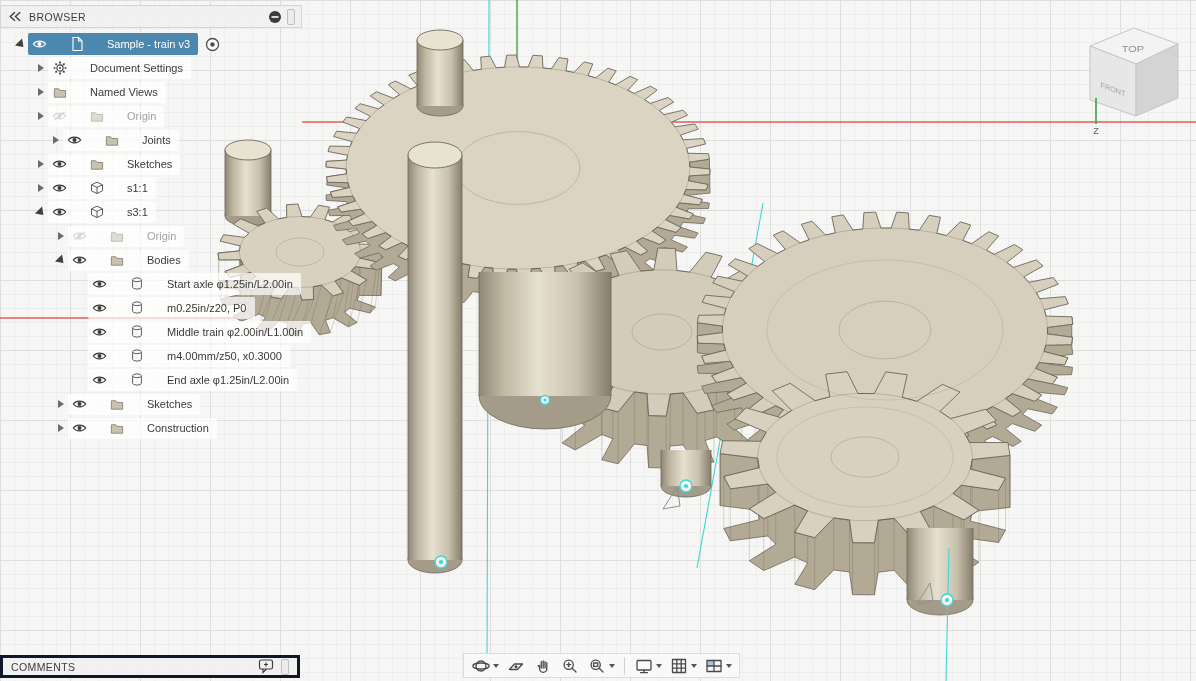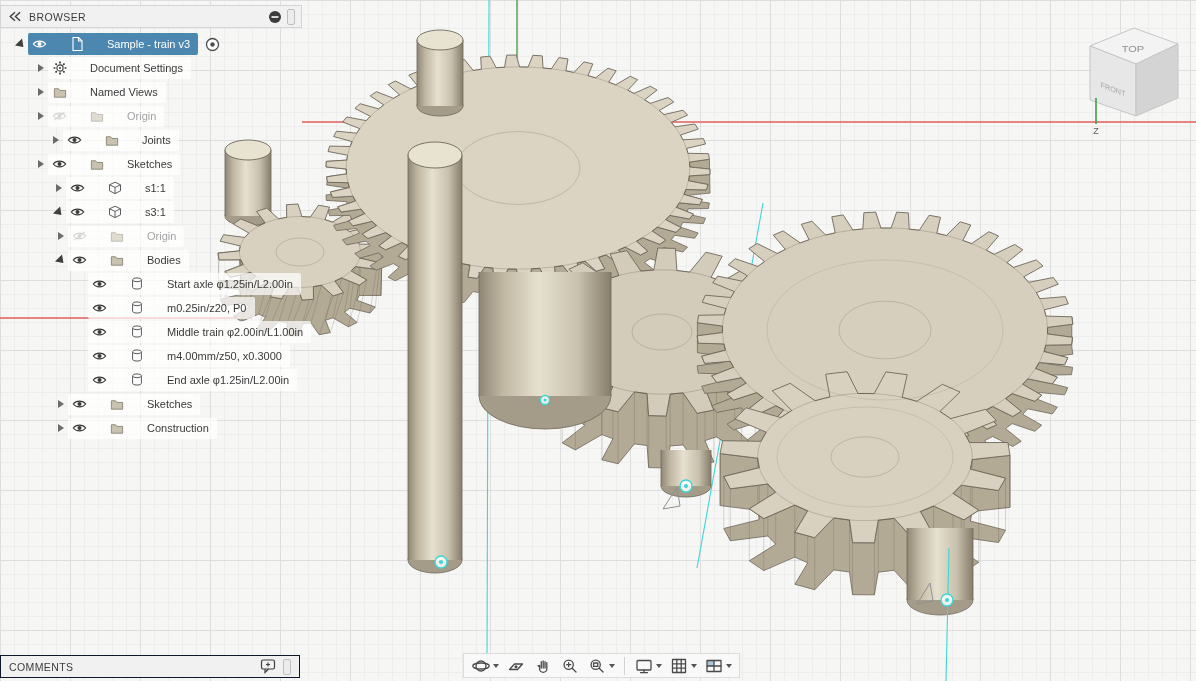--- a/index.html
+++ b/index.html
@@ -29,21 +29,21 @@
   .rowbody{display:flex;align-items:center;gap:22px;padding:3px 8px 3px 4px;border-radius:2px;background:rgba(255,255,255,.72);color:#3a3a3a}
   .trow.selected .rowbody{color:#fff;min-width:170px}
   .tlabel{font-size:11px;color:#3a3a3a;white-space:nowrap}
   .trow.selected .tlabel{color:#fff}
   .trow.dim .tlabel{color:#a3a3a3}
   .trow.dim .ticon{opacity:.55}
   .ticon{display:flex;align-items:center}
   .radio{margin-left:7px;display:flex;align-items:center}
 
   
-  #comments-panel{position:absolute;left:0;bottom:3px;width:300px;height:23px;background:rgba(240,240,240,.95);border:1px solid #0f172a;display:flex;align-items:center;padding:0 8px;gap:6px;z-index:5}
+  #comments-panel{position:absolute;left:0;bottom:3px;width:300px;height:23px;background:rgba(240,240,240,.95);border:3px solid #0f172a;display:flex;align-items:center;padding:0 8px;gap:6px;z-index:5}
 
   
   #nav-toolbar{position:absolute;left:463px;bottom:3px;height:25px;display:flex;align-items:center;background:rgba(249,249,249,.92);border:1px solid #dcdcdc;padding:0 4px;gap:1px;z-index:5}
   .navbtn{display:flex;align-items:center;border:none;background:transparent;padding:1px 3px;cursor:pointer;gap:2px}
   .navbtn svg{display:block}
   .caret{border-left:3.5px solid transparent;border-right:3.5px solid transparent;border-top:4.5px solid #555}
   .tb-div{width:1px;height:18px;background:#d2d2d2;margin:0 5px}
 
   
   #viewcube{position:absolute;right:4px;top:14px;z-index:5}
@@ -378,39 +378,39 @@
               </svg>
             </span>
             <span class="ticon">
               <svg width="16" height="15" viewBox="0 0 16 16" fill="none" stroke="#837d6d" stroke-width="0.9">
                 <path d="M2,4 h4.5 l1.5,1.8 H14 v7.2 H2 Z" fill="#c9c2b1"></path>
               </svg>
             </span>
             <span class="tlabel">Sketches</span>
           </span>
         </div>
-        <div class="trow" style="padding-left: 52px;">
+        <div class="trow" style="padding-left: 34px;">
           <span class="arrow collapsed"></span>
           <span class="rowbody">
             <span class="ticon">
               <svg width="15" height="12" viewBox="0 0 15 12" fill="none" stroke="currentColor" stroke-width="1.1">
                 <path d="M1.3,6 C4,2.2 11,2.2 13.7,6 C11,9.8 4,9.8 1.3,6 Z"></path>
                 <circle cx="7.5" cy="6" r="2" fill="currentColor" stroke="none"></circle>
               </svg>
             </span>
             <span class="ticon">
               <svg width="16" height="16" viewBox="0 0 16 16" fill="none" stroke="#5c5c5c" stroke-width="1">
                 <path d="M8,2.2 L13.5,4.8 V10.8 L8,13.6 L2.5,10.8 V4.8 Z" fill="#fdfdfd"></path>
                 <path d="M2.5,4.8 L8,7.4 L13.5,4.8 M8,7.4 V13.6"></path>
               </svg>
             </span>
             <span class="tlabel">s1:1</span>
           </span>
         </div>
-        <div class="trow" style="padding-left: 34px; margin-left: 18px;">
+        <div class="trow" style="padding-left: 34px;">
           <span class="arrow expanded"></span>
           <span class="rowbody">
             <span class="ticon">
               <svg width="15" height="12" viewBox="0 0 15 12" fill="none" stroke="currentColor" stroke-width="1.1">
                 <path d="M1.3,6 C4,2.2 11,2.2 13.7,6 C11,9.8 4,9.8 1.3,6 Z"></path>
                 <circle cx="7.5" cy="6" r="2" fill="currentColor" stroke="none"></circle>
               </svg>
             </span>
             <span class="ticon">
               <svg width="16" height="16" viewBox="0 0 16 16" fill="none" stroke="#5c5c5c" stroke-width="1">

